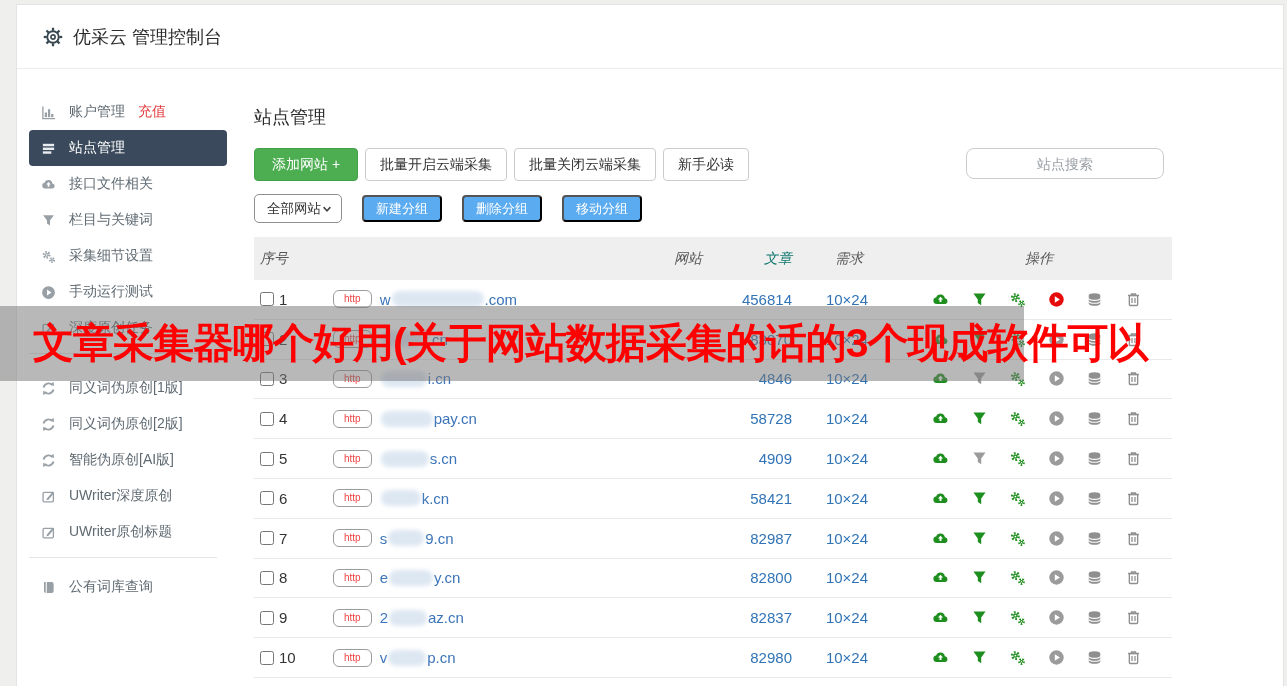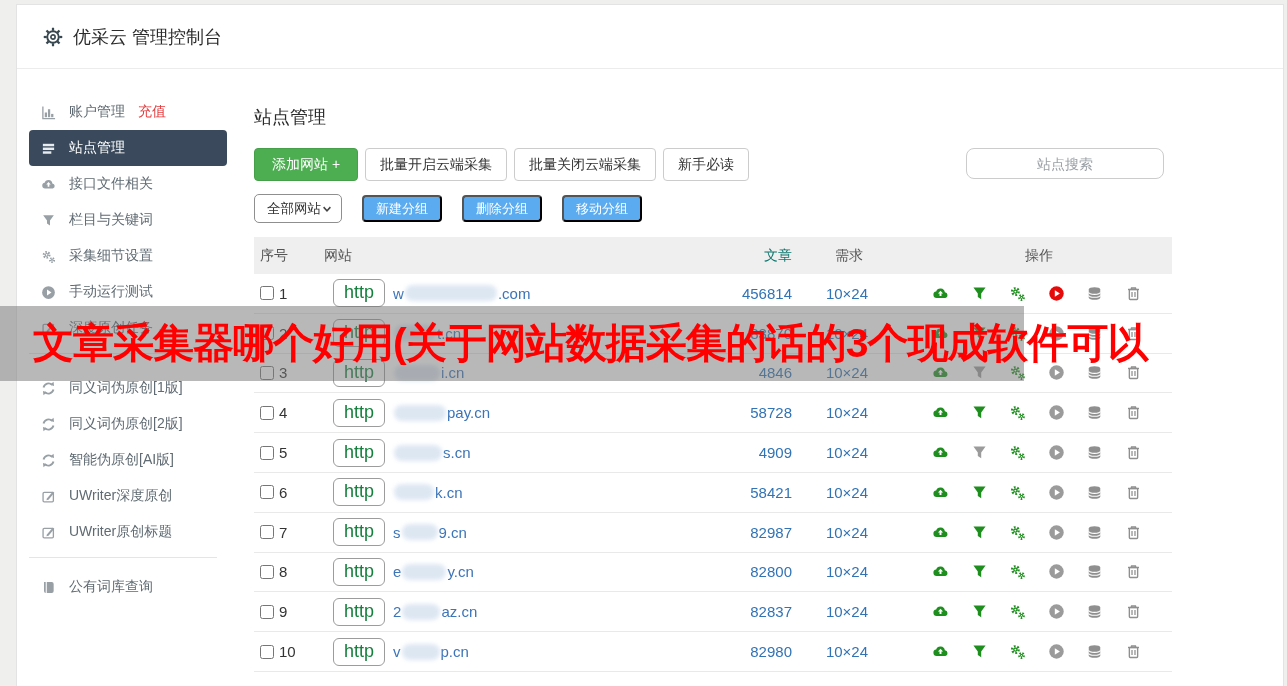--- a/index.html
+++ b/index.html
@@ -58,36 +58,36 @@
   .select{
     width:88px;height:29px;border:1px solid #8f8f8f;border-radius:5px;
     display:inline-flex;align-items:center;justify-content:space-between;
     padding:0 8px 0 12px;font-size:13.5px;color:#333;box-sizing:border-box;cursor:pointer;
   }
   .select .chev{width:12px;height:12px;color:#444;}
   .btn-blue{background:#5aabf0;color:#fff;height:27px;padding:0 12px;font-size:13px;border-radius:4px;}
   
   .tbl{width:918px;font-size:15px;}
   .t-head{
-    display:flex;align-items:center;height:37px;background:#efefef;
-    color:#555;font-size:14px;
+    display:flex;align-items:center;height:43px;background:#efefef;
+    color:#555;font-size:14px;font-style:italic;
   }
   .t-row{display:flex;align-items:center;height:38.8px;border-bottom:1px solid #e9e9e9;background:#fff;}
   .c-num{width:70px;flex:none;display:flex;align-items:center;gap:5px;padding-left:6px;box-sizing:border-box;}
   .c-site{width:378px;flex:none;display:flex;align-items:center;gap:8px;padding-left:9px;box-sizing:border-box;}
   .c-art{width:90px;flex:none;text-align:right;color:#3173b5;}
   .c-dem{width:110px;flex:none;text-align:center;color:#3173b5;}
   .c-op{width:270px;flex:none;display:flex;align-items:center;justify-content:center;gap:21.5px;}
-  .t-head .c-site{display:block;text-align:left;padding-left:0;}
+  .t-head .c-site{display:block;text-align:right;padding-left:0;}
   .t-head .c-art{color:#0f766e;padding-right:2px;}
   .t-head .c-dem,.t-head .c-op{color:#555;text-align:center;display:block;}
   .cb{width:14px;height:14px;margin:0;accent-color:#888;}
   .http-badge{
     border:1px solid #9c9c9c;border-radius:6px;padding:2px 10px 3px;
-    font-size:18px;color:#15803d;background:#fff;cursor:pointer;
+    font-size:10px;color:#ef4444;background:#fff;cursor:pointer;
   }
   .domain{color:#3b74b8;display:inline-flex;align-items:center;}
   .blurred{
     display:inline-block;height:16px;border-radius:8px;background:#dde7f2;
     filter:blur(2px);margin:0 1px;
   }
   .op{width:17px;height:17px;cursor:pointer;}
   .ic-green{color:#1e8e1e;}
   .ic-gray{color:#9b9b9b;}
   .ic-gray2{color:#8f8f8f;}

